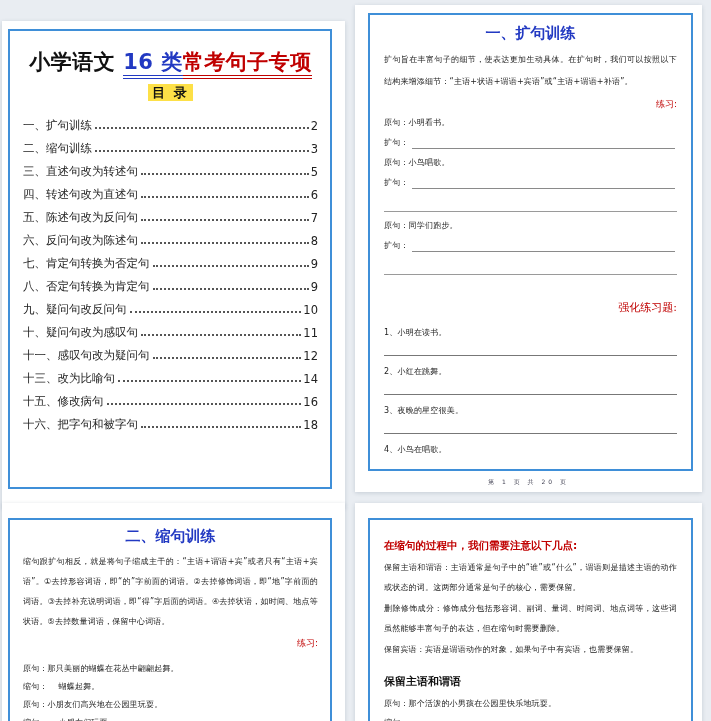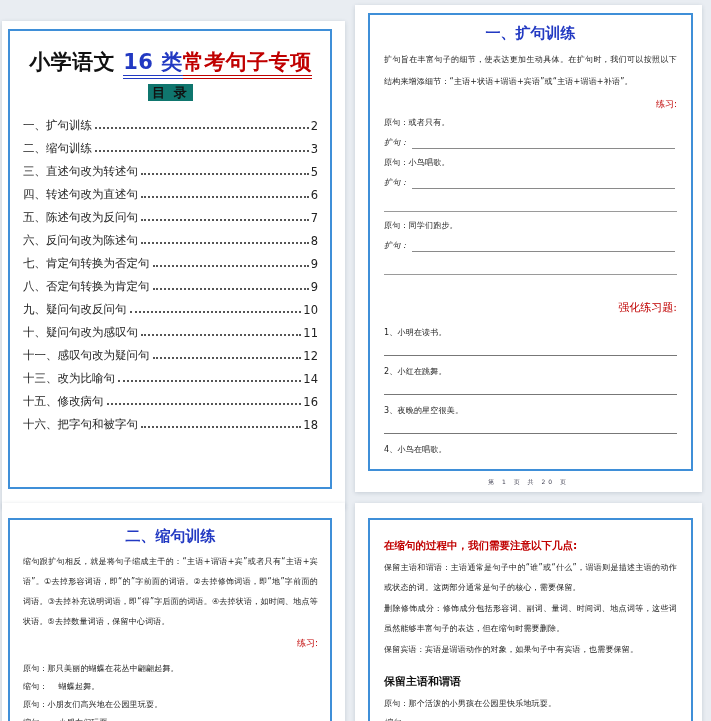--- a/index.html
+++ b/index.html
@@ -37,21 +37,21 @@
     line-height:26px;
     margin-top:6px;
     letter-spacing:0.5px;
     white-space:nowrap;
   }
   .t-black { color:#111; }
   .t-blue  { color:#2239c2; border-bottom:4px double #2239c2; padding-bottom:1px; }
   .t-red   { color:#c00000; border-bottom:4px double #c00000; padding-bottom:1px; }
   .toc-heading { text-align:center; margin-top:7px; }
   .toc-heading span {
-    background:#0f766e;
+    background:#fde047;
     color:#111;
     font-size:13px;
     font-weight:bold;
     padding:1px 4px;
     letter-spacing:2px;
   }
   .toc-list { margin-top:10px; }
   .toc-row {
     display:flex;
     align-items:flex-end;
@@ -83,21 +83,21 @@
   .red-label {
     color:#c00000;
     font-weight:normal;
     font-size:9px;
     line-height:18px;
     margin-top:2px;
     text-align:right;
   }
   .red-label.big { font-size:11px; margin-top:24px; line-height:18px; }
   .ex-line { font-size:8px; letter-spacing:0.2px; line-height:20px; color:#222; }
-  .ans-row { display:flex; align-items:flex-end; line-height:20px; font-size:8px; letter-spacing:0.2px; color:#222;font-style:italic; }
+  .ans-row { display:flex; align-items:flex-end; line-height:20px; font-size:8px; letter-spacing:0.2px; color:#222; }
   .ans-row .ans-line { flex:1; border-bottom:1px solid #8a8a8a; margin:0 2px 4px 3px; }
   .full-rule { border-bottom:1px solid #9a9a9a; margin-top:18px; }
   .drill-item { font-size:8px; letter-spacing:0.2px; line-height:16px; margin-top:8px; color:#222; }
   .drill-rule { border-bottom:1px solid #777; margin-top:14px; }
   .page-footer {
     position:absolute;
     left:0; right:0;
     bottom:5px;
     text-align:center;
     font-size:6px;
@@ -203,21 +203,21 @@
   </div>
 </div>
 
 <div class="sheet" id="sheet-p1">
   <div class="pagebox">
     <h2 class="sec-title">一、扩句训练</h2>
     <p class="para">扩句旨在丰富句子的细节，使表达更加生动具体。在扩句时，我们可以按照以下结构来增添细节：“主语+状语+谓语+宾语”或“主语+谓语+补语”。</p>
     <div class="red-label">练习:</div>
 
     <div>
-      <div class="ex-line">原句：或者只有。</div>
+      <div class="ex-line">原句：小明看书。</div>
       <div class="ans-row">
           <span>扩句：</span>
           <span class="ans-line"></span>
         </div>
     </div>
     <div>
       <div class="ex-line">原句：小鸟唱歌。</div>
       <div class="ans-row">
           <span>扩句：</span>
           <span class="ans-line"></span>

